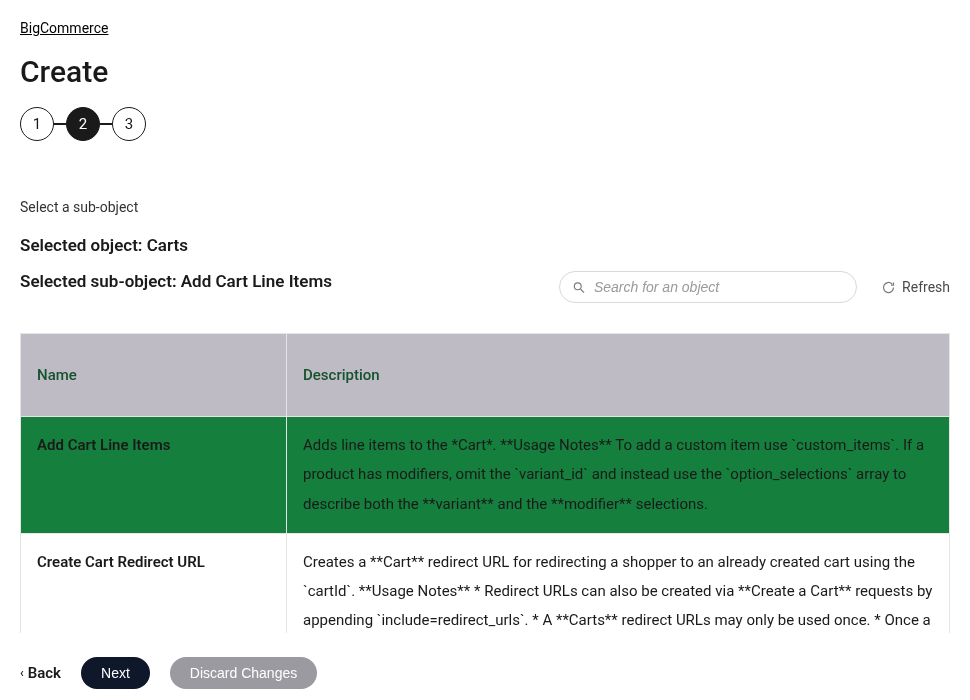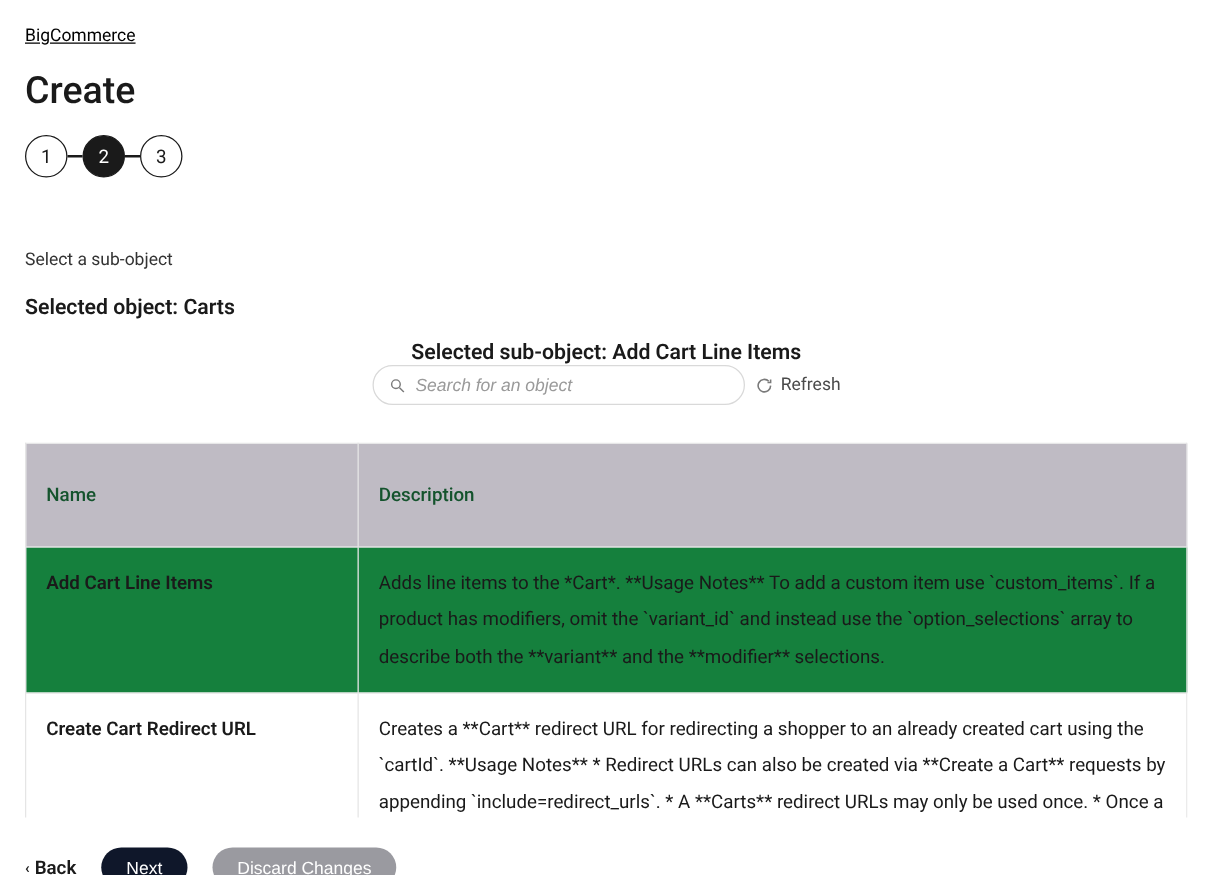--- a/index.html
+++ b/index.html
@@ -58,29 +58,28 @@
     font-weight: 400;
   }
   .selected-line {
     font-size: 17px;
     font-weight: 600;
     color: #1a1a1a;
     margin-bottom: 16px;
   }
   .row-with-search {
     display: flex;
-    align-items: center;
+    align-items: flex-start;
     justify-content: space-between;
     margin-bottom: 30px;
-    flex-direction: column;
   }
   .search-wrap {
     display: flex;
     align-items: center;
-    gap: 8px;
+    gap: 24px;
   }
   .search-box {
     width: 298px;
     height: 32px;
     border: 1px solid #d9d9d9;
     border-radius: 16px;
     display: flex;
     align-items: center;
     padding: 0 12px;
     gap: 8px;

